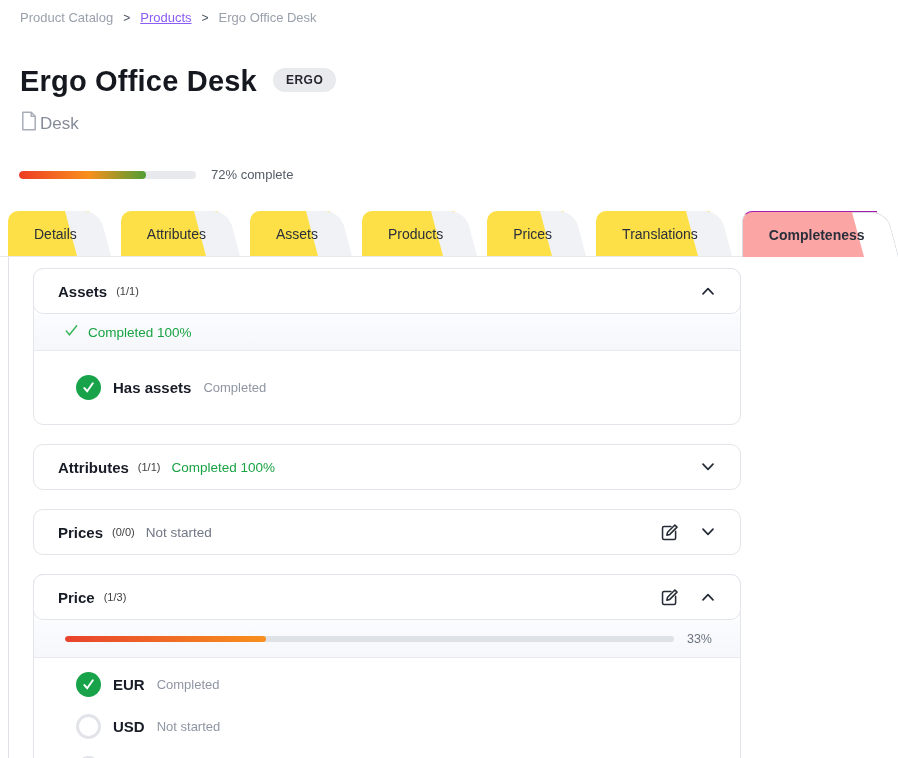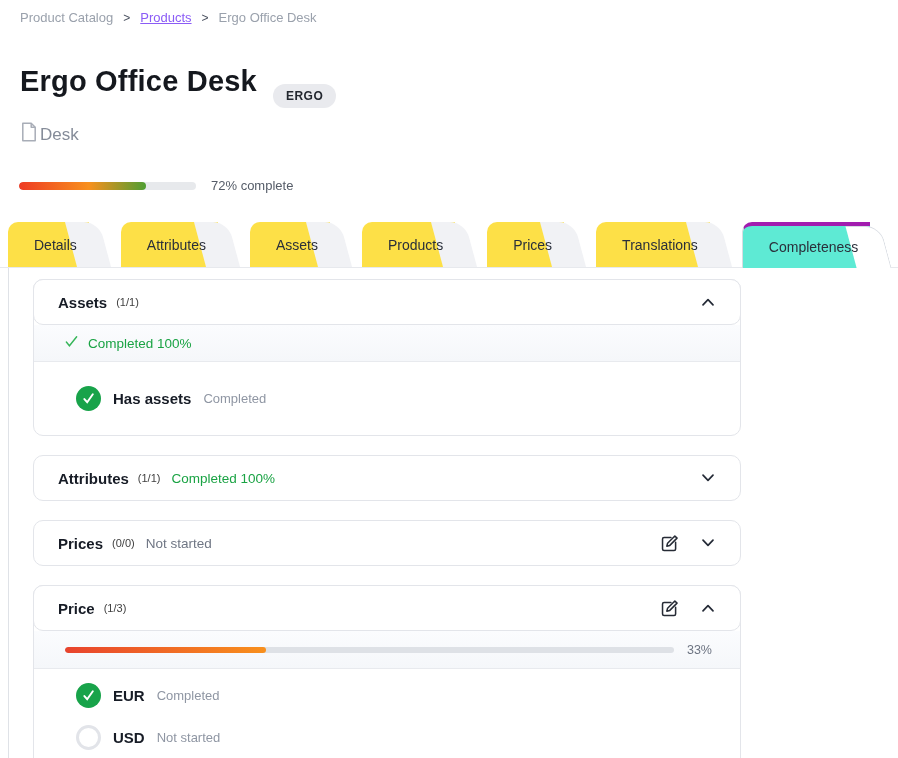--- a/index.html
+++ b/index.html
@@ -15,42 +15,42 @@
     font-size:13px; color:#9aa1ac; }
   .crumb { color:#9aa1ac; text-decoration:none; white-space:nowrap; }
   .crumb.underlined { color:#8b5cf6; text-decoration:underline; }
   .crumb-sep { color:#4b5260; font-size:12px; }
 
   
   .title-row { display:flex; align-items:flex-start; gap:16px; margin:40px 0 0 20px; }
   .page-title { margin:0; font-size:29px; line-height:32px; font-weight:800;
     color:#15181e; letter-spacing:.2px; }
   .badge { background:#e9eaee; color:#23272f; font-size:12px; font-weight:700;
-    letter-spacing:.5px; padding:5px 13px; border-radius:13px; margin-top:19px; }
+    letter-spacing:.5px; padding:5px 13px; border-radius:13px; margin-top:3px; }
 
   .type-row { display:flex; align-items:center; gap:2px; margin:14px 0 0 20px;
     color:#858c99; font-size:17px; }
 
   .progress-row { display:flex; align-items:center; gap:15px; margin:31px 0 0 19px; }
   .pbar { width:177px; height:8px; border-radius:4px; background:#e7e9ec; overflow:hidden; }
   .pbar-fill { height:100%; border-radius:4px;
     background:linear-gradient(90deg,#ee3b24 0%,#f8901d 55%,#4f9e33 100%); }
   .progress-label { font-size:13px; color:#555c68; }
 
   
   .tab-row { display:flex; align-items:flex-end; margin-top:29px; padding-left:8px;
     border-bottom:1px solid #e7e9ed; position:relative; }
   .tab { position:relative; height:45px; display:flex; align-items:center;
     padding:0 12px 0 26px; margin-right:32px; background:#fde047;
     border-top-left-radius:10px; font-size:14px; color:#2a2f3a; cursor:pointer; }
   .tab::after { content:""; position:absolute; top:0; bottom:0; right:-16px; width:34px;
     background:#f1f2f5; transform:skewX(15deg); border-top-right-radius:15px; }
   .tab .lbl { position:relative; z-index:1; }
-  .tab.active { background:#5eead4; border-left:1px solid #d8dce2; border-top:4px solid #a21caf;
-    margin-bottom:-1px; height:46px; z-index:2; }
+  .tab.active { background:#fca5a5; border-left:1px solid #d8dce2; border-top:1px solid #a21caf;
+    margin-bottom:-1px; height:46px; z-index:2;font-weight:bold; }
   .tab.active::after { background:#ffffff; border-top:1px solid #d8dce2;
     border-right:1px solid #d8dce2; }
 
   
   .panel { margin-left:8px; border-left:1px solid #dfe2e7; padding:11px 0 0 24px;
     min-height:512px; background:#fff; }
   .card { width:708px; margin-bottom:19px; background:#fff; border-radius:10px; }
   .card.expanded { border:1px solid #e3e5ea; }
   .card-header { display:flex; align-items:center; height:46px; padding:0 22px 0 24px;
     border:1px solid #e3e5ea; border-radius:10px; background:#fff; position:relative; z-index:1; }

